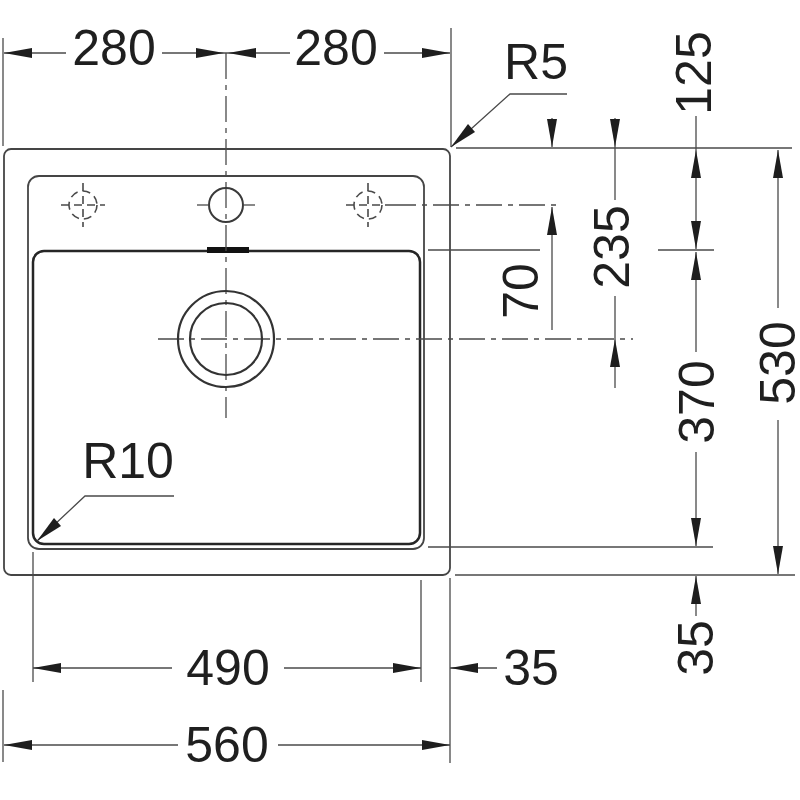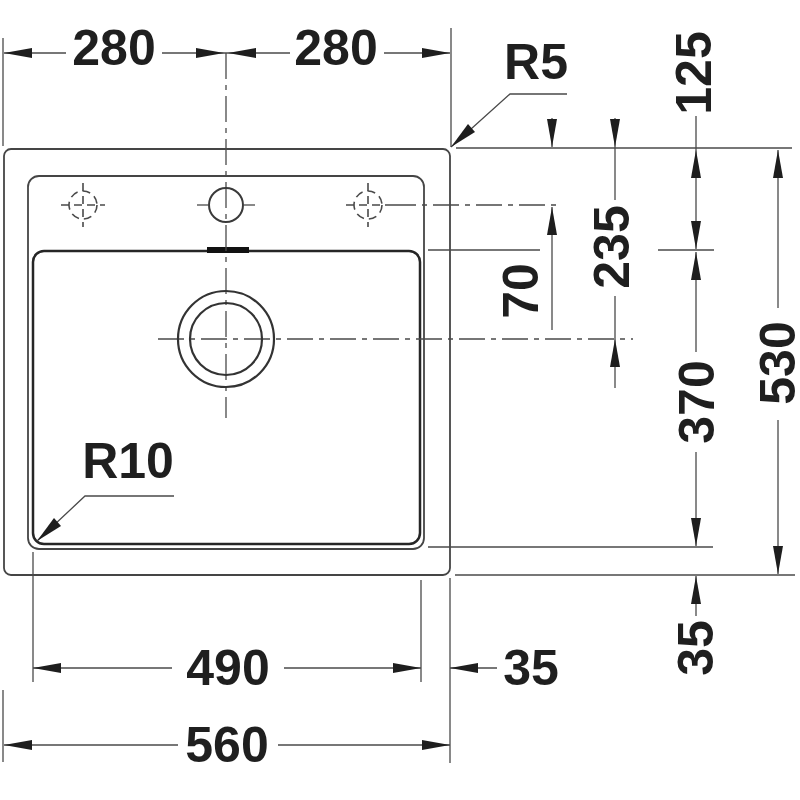--- a/index.html
+++ b/index.html
@@ -1,16 +1,16 @@
 <!DOCTYPE html>
 <html><head>
 <meta charset="utf-8">
 <style>
   html,body{margin:0;padding:0;background:#ffffff;}
-  .stage{width:800px;height:800px;background:#ffffff;position:relative;overflow:hidden;font-weight:bold;}
+  .stage{width:800px;height:800px;background:#ffffff;position:relative;overflow:hidden;}
   svg{display:block;}
   text{font-family:"Liberation Sans", sans-serif;font-size:50px;fill:#1f1f1f;}
   .thin{stroke:#4a4a4a;stroke-width:1.3;fill:none;}
   .outline{stroke:#454545;stroke-width:1.8;fill:none;}
   .bowl{stroke:#262626;stroke-width:2.5;fill:none;}
   .dimline{stroke:#4a4a4a;stroke-width:1.3;fill:none;}
   .centerline{stroke:#4a4a4a;stroke-width:1.3;fill:none;stroke-dasharray:26 6 5 6;}
   .dashed{stroke:#4a4a4a;stroke-width:1.6;fill:none;stroke-dasharray:8 5;}
   .arrow{fill:#1e1e1e;stroke:none;}
   .hole{stroke:#3a3a3a;stroke-width:2;fill:none;}

